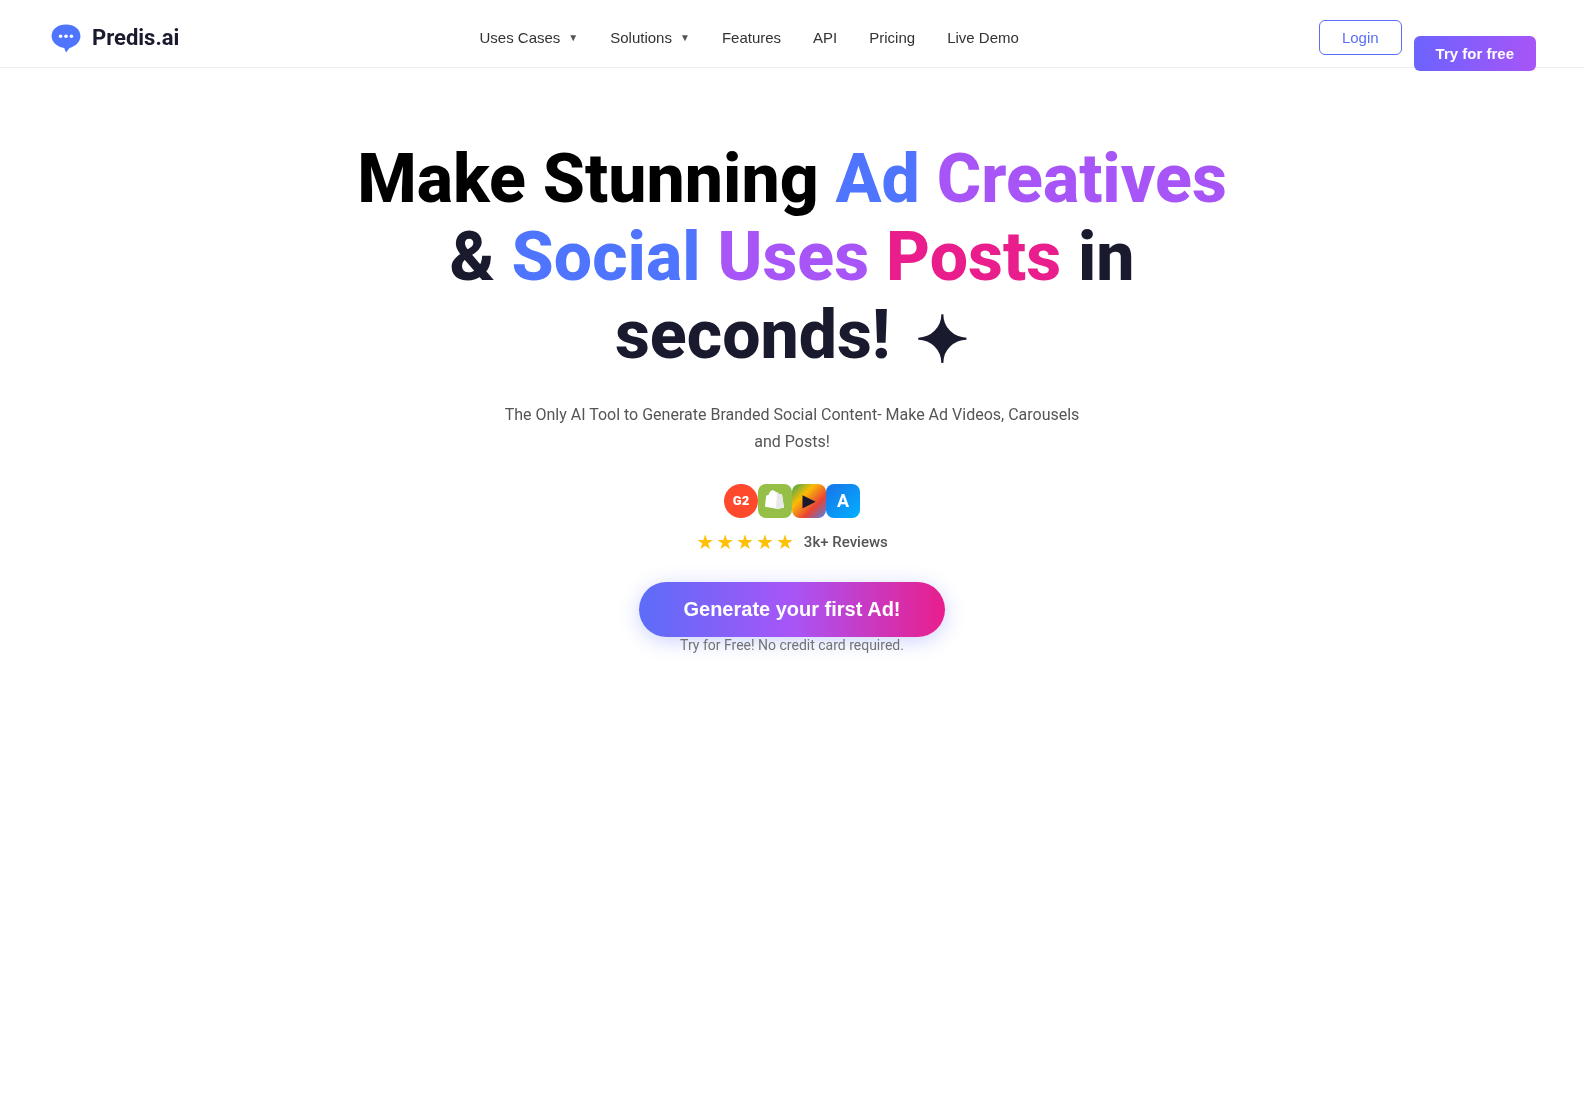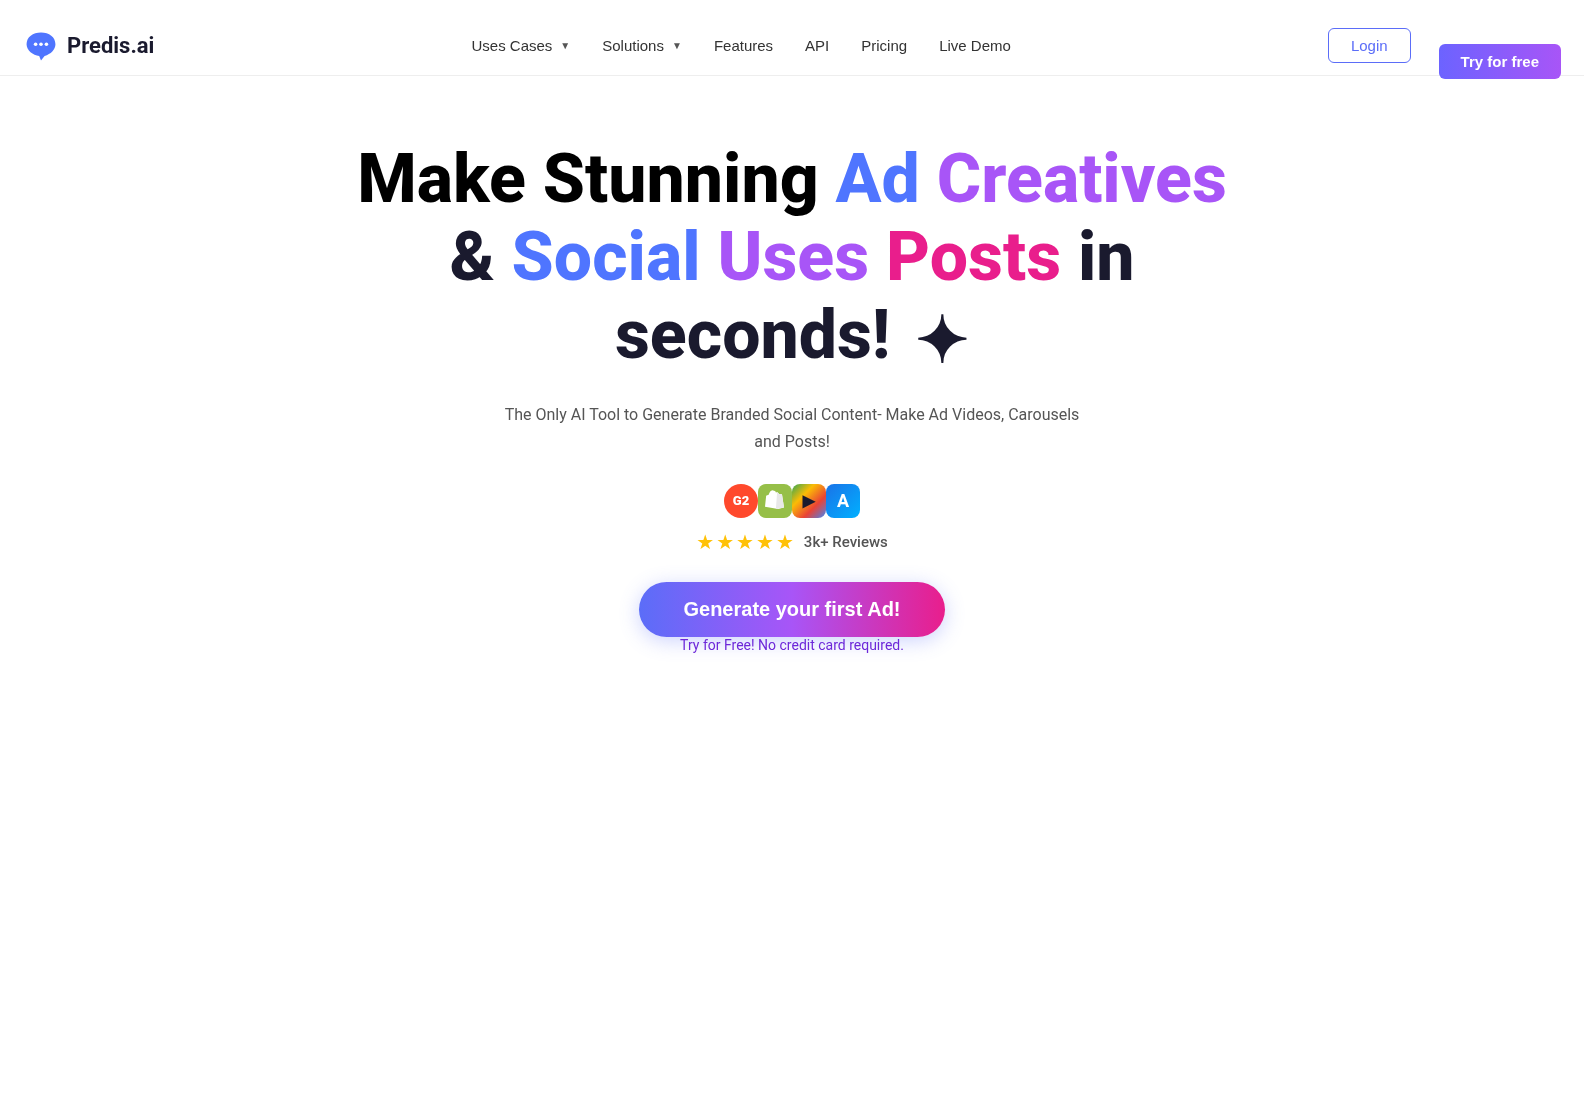--- a/index.html
+++ b/index.html
@@ -1,33 +1,33 @@
 <!DOCTYPE html>
 <html><head>
   <meta charset="utf-8">
   <style>
     * { margin: 0; padding: 0; box-sizing: border-box; }
     body { font-family: -apple-system, BlinkMacSystemFont, 'Segoe UI', Roboto, sans-serif; background: #fff; color: #1a1a2e; }
 
     
     nav {
       display: flex; align-items: center; justify-content: space-between;
-      padding: 0 23px; height: 60px; border-bottom: 1px solid #eee;
-      position: sticky; top: 16px; background: #fff; z-index: 100;
+      padding: 0 48px; height: 60px; border-bottom: 1px solid #eee;
+      position: sticky; top: 8px; background: #fff; z-index: 100;
     }
     .nav-logo { display: flex; align-items: center; gap: 8px; text-decoration: none; }
     .nav-logo-icon { width: 36px; height: 36px; }
     .nav-logo-text { font-size: 22px; font-weight: 700; color: #1a1a2e; }
     .nav-links { display: flex; align-items: center; gap: 32px; }
     .nav-link {
       font-size: 15px; color: #333; text-decoration: none; cursor: pointer;
       display: flex; align-items: center; gap: 8px; background: none; border: none;
     }
     .nav-chevron { font-size: 10px; color: #555; }
-    .nav-actions { display: flex; align-items: center; gap: 28px; }
+    .nav-actions { display: flex; align-items: center; gap: 12px; }
     .btn-login {
       padding: 8px 22px; border: 1.5px solid #5b6df8; border-radius: 6px;
       color: #5b6df8; font-size: 15px; font-weight: 500; background: #fff; cursor: pointer;
     }
     .btn-try {
       padding: 9px 22px; border: none; border-radius: 6px;
       background: linear-gradient(90deg, #6c63ff 0%, #a855f7 100%);
       color: #fff; font-size: 15px; font-weight: 600; cursor: pointer; margin-top: 32px;
     }
 
@@ -71,21 +71,21 @@
     .stars { color: #ffc107; font-size: 20px; letter-spacing: 2px; }
     .reviews-text { font-size: 15px; color: #555; font-weight: 500; }
 
     .btn-generate {
       padding: 16px 44px; background: linear-gradient(90deg, #5b6df8 0%, #a855f7 50%, #e91e8c 100%);
       border: none; border-radius: 32px; color: #fff;
       font-size: 20px; font-weight: 700; cursor: pointer; 
       box-shadow: 0 4px 20px rgba(91,109,248,0.3);
     }
 
-    .cta-note { font-size: 14px; color: #6d28d9; }
+    .cta-note { font-size: 14px; color: #737373; }
   </style>
 </head>
 <body>
 
 <nav>
   <a class="nav-logo" href="#">
 
     <svg class="nav-logo-icon" viewBox="0 0 40 40" fill="none" xmlns="http://www.w3.org/2000/svg">
       <ellipse cx="20" cy="18" rx="16" ry="12" fill="#4f75ff" opacity="0.15"></ellipse>
       <path d="M4 18 C4 10 11 5 20 5 C29 5 36 10 36 18 C36 24 31 29 24 31 L20 36 L18 31 C11 30 4 25 4 18Z" fill="#4f75ff"></path>

